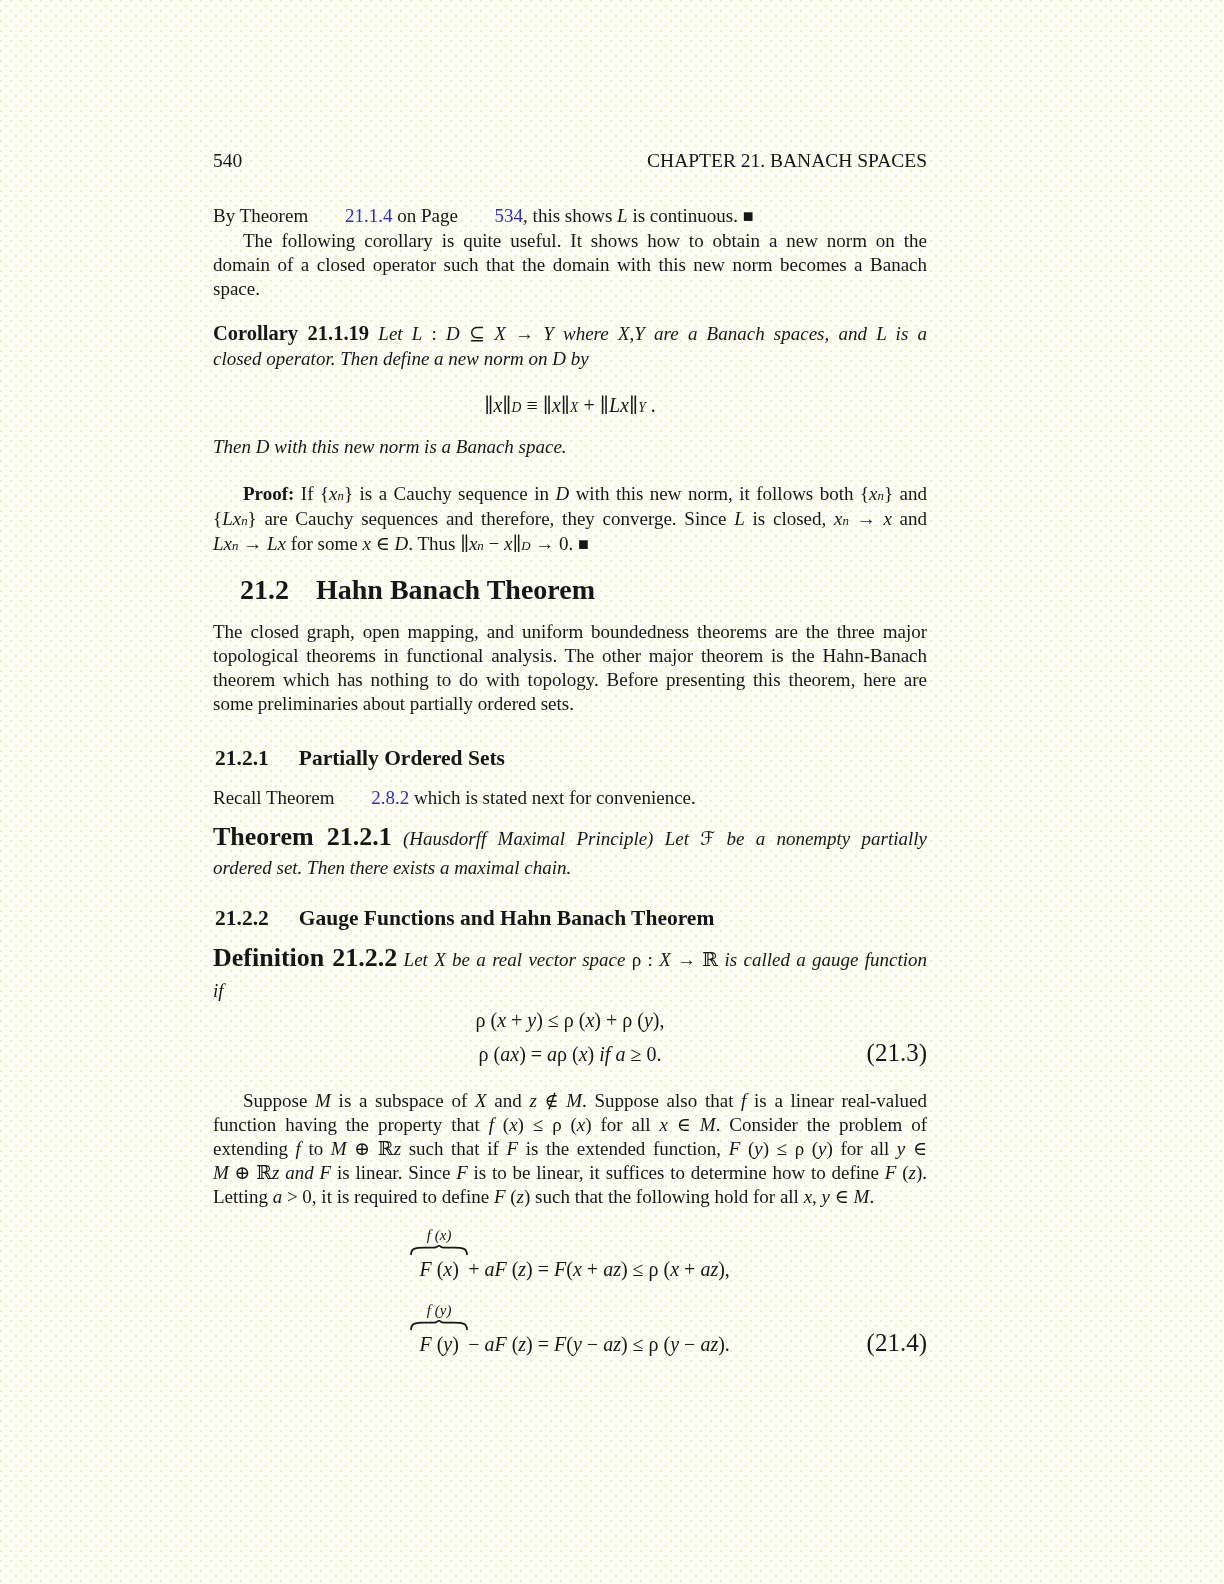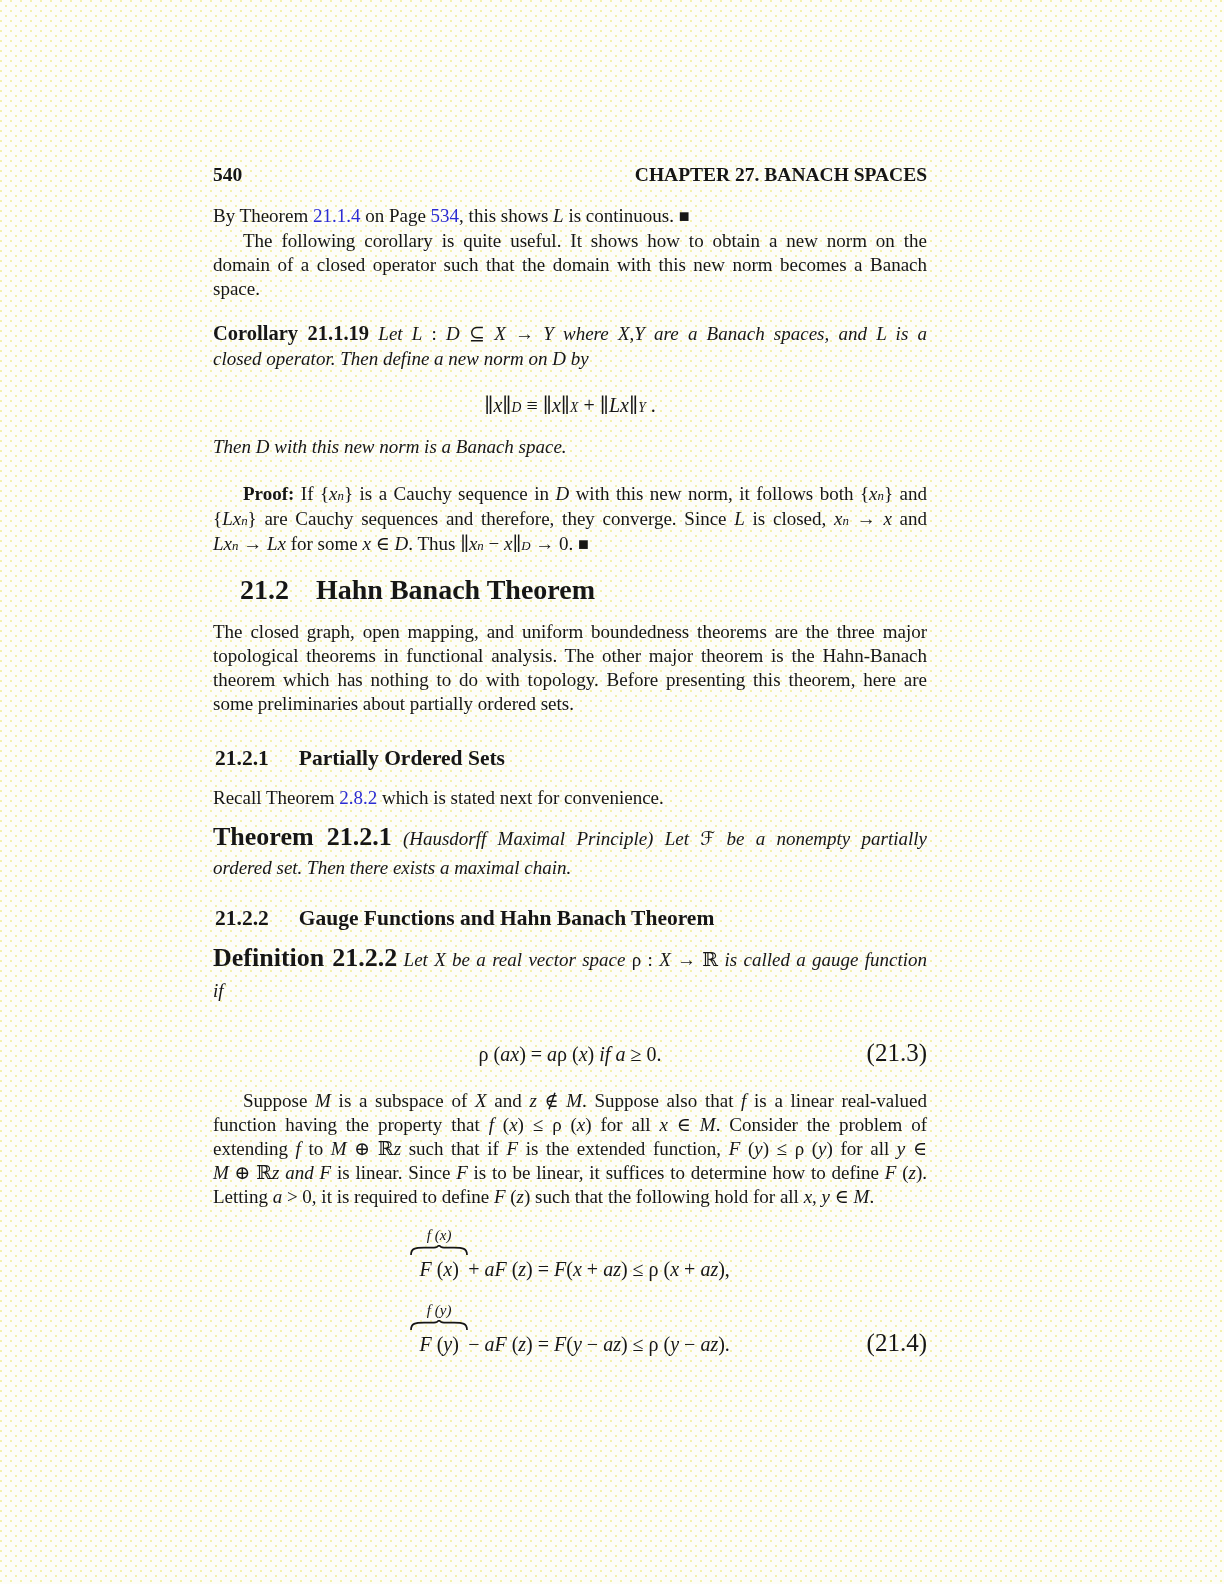--- a/index.html
+++ b/index.html
@@ -13,25 +13,25 @@
     background-position:0 0, 5px 5px;
     font-family:"Liberation Serif","DejaVu Serif","DejaVu Sans",serif;
     color:#161616;
   }
   .content { position:absolute; left:213px; top:0; width:714px; height:1584px; }
   .line {
     position:absolute; left:0; width:714px;
     font-size:19px; line-height:25px; white-space:nowrap;
   }
   .jus { text-align:justify; text-align-last:justify; }
-  .ref { color:#2c2cd2; }
+  .ref { color:#2c2cd2;margin-left:32px; }
   i { font-style:italic; }
   sub { font-size:68%; vertical-align:-18%; line-height:0; }
-  .runhead { position:absolute; top:163px; left:0; width:714px; display:flex;
-             justify-content:space-between; font-size:19.5px; line-height:24px;font-weight:bold; }
+  .runhead { position:absolute; top:149px; left:0; width:714px; display:flex;
+             justify-content:space-between; font-size:19.5px; line-height:24px; }
   .indent1 { text-indent:30px; }
   .cor-head { font-weight:bold; font-size:20.5px; }
   .proof-head { font-weight:bold; }
   .sec-head { position:absolute; left:19px; font-size:28px; font-weight:bold; line-height:32px; white-space:nowrap;margin-left:8px; }
   .sec-head .num { margin-right:27px; }
   .sub-head { position:absolute; left:2px; font-size:21.5px; font-weight:bold; line-height:26px; white-space:nowrap; }
   .sub-head .num { margin-right:30px; }
   .big-head { font-weight:bold; font-size:26px; }
   .eq { position:absolute; left:0; width:714px; text-align:center; font-size:20px; line-height:26px; }
   .eqnum { position:absolute; right:0; bottom:1px; font-size:25px; font-style:normal; }
@@ -43,21 +43,21 @@
   .qed { font-size:18px; }
 </style>
 </head>
 <body>
 
 <div class="page">
   <div class="content">
 
     <div class="runhead">
       <span>540</span>
-      <span>CHAPTER 27.  BANACH SPACES</span>
+      <span>CHAPTER 21.  BANACH SPACES</span>
     </div>
 
     <div class="line" style="top:203px;">
       <span>By Theorem </span><span class="ref">21.1.4</span><span> on Page </span><span class="ref">534</span><span>, this shows <i>L</i> is continuous. </span><span class="qed">■</span>
     </div>
 
     <div class="line jus indent1" style="top:228px;">The following corollary is quite useful.  It shows how to obtain a new norm on the</div>
     <div class="line jus" style="top:252px;">domain of a closed operator such that the domain with this new norm becomes a Banach</div>
     <div class="line" style="top:276px;">space.</div>
 
@@ -103,20 +103,21 @@
     <div class="sub-head" style="top:905px;">
       <span class="num">21.2.2</span><span>Gauge Functions and Hahn Banach Theorem</span>
     </div>
 
     <div class="line jus" style="top:941px; line-height:34px;">
       <span class="big-head">Definition 21.2.2</span>
       <span><i>Let X be a real vector space</i> ρ : <i>X</i> → ℝ <i>is called a gauge function</i></span>
     </div>
     <div class="line" style="top:978px;"><i>if</i></div>
 
+    <div class="eq" style="top:1007px;">ρ (<i>x</i> + <i>y</i>) ≤ ρ (<i>x</i>) + ρ (<i>y</i>),</div>
     <div class="eq" style="top:1041px;">
       <span>ρ (<i>ax</i>) = <i>a</i>ρ (<i>x</i>) <i>if a</i> ≥ 0.</span>
       <span class="eqnum">(21.3)</span>
     </div>
 
     <div class="line jus indent1" style="top:1088px;">Suppose <i>M</i> is a subspace of <i>X</i> and <i>z</i> ∉ <i>M</i>. Suppose also that <i>f</i> is a linear real-valued</div>
     <div class="line jus" style="top:1112px;">function having the property that <i>f</i> (<i>x</i>) ≤ ρ (<i>x</i>) for all <i>x</i> ∈ <i>M</i>.  Consider the problem of</div>
     <div class="line jus" style="top:1136px;">extending <i>f</i> to <i>M</i> ⊕ ℝ<i>z</i> such that if <i>F</i> is the extended function, <i>F</i> (<i>y</i>) ≤ ρ (<i>y</i>) for all <i>y</i> ∈</div>
     <div class="line jus" style="top:1160px;"><i>M</i> ⊕ ℝ<i>z and F</i> is linear. Since <i>F</i> is to be linear, it suffices to determine how to define <i>F</i> (<i>z</i>).</div>
     <div class="line" style="top:1184px;">Letting <i>a</i> &gt; 0, it is required to define <i>F</i> (<i>z</i>) such that the following hold for all <i>x</i>, <i>y</i> ∈ <i>M</i>.</div>

